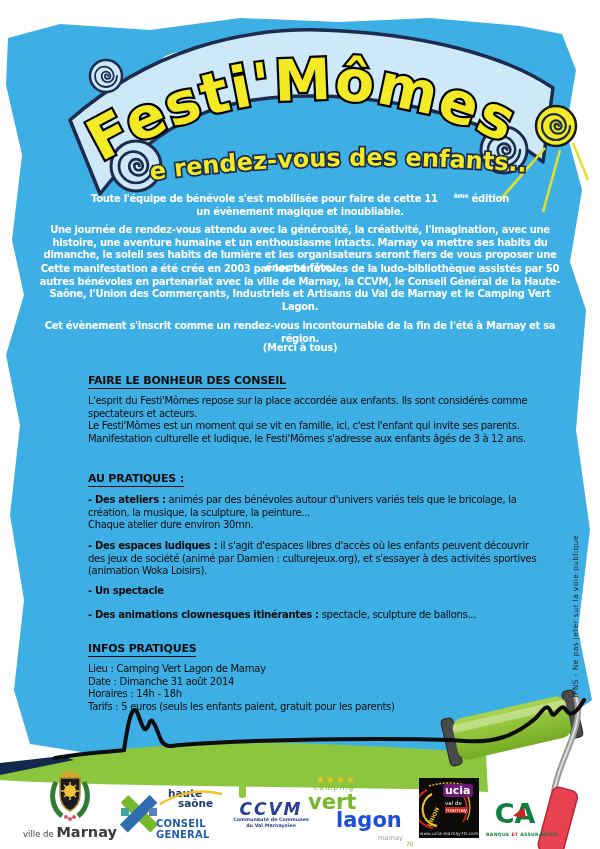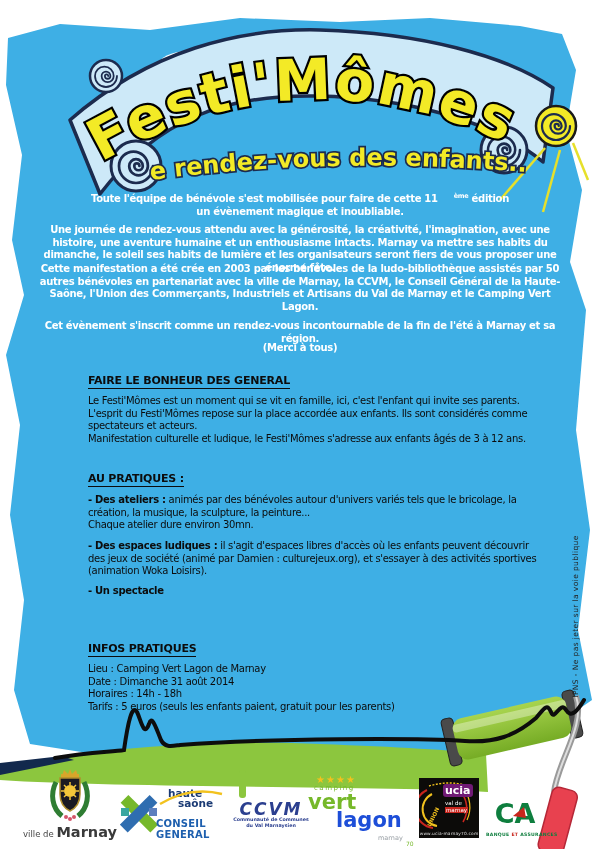--- a/index.html
+++ b/index.html
@@ -117,40 +117,43 @@
   <div class="wtxt" style="top:190px;">
     <span>Toute l'équipe de bénévole s'est mobilisée pour faire de cette 11</span><sup>ème</sup><span> édition</span><br>
     <span>un évènement magique et inoubliable.</span>
   </div>
   <div class="wtxt" style="top:224px;">Une journée de rendez-vous attendu avec la générosité, la créativité, l'imagination, avec une histoire, une aventure humaine et un enthousiasme intacts. Marnay va mettre ses habits du dimanche, le soleil ses habits de lumière et les organisateurs seront fiers de vous proposer une énorme fête.</div>
   <div class="wtxt" style="top:263px;">Cette manifestation a été crée en 2003 par les bénévoles de la ludo-bibliothèque assistés par 50 autres bénévoles en partenariat avec la ville de Marnay, la CCVM, le Conseil Général de la Haute-Saône, l'Union des Commerçants, Industriels et Artisans du Val de Marnay et le Camping Vert Lagon.</div>
   <div class="wtxt" style="top:320px;">Cet évènement s'inscrit comme un rendez-vous incontournable de la fin de l'été à Marnay et sa région.</div>
   <div class="wtxt" style="top:342px;">(Merci à tous)</div>
 
   <div class="heading" style="top:374px;">
-    <span>FAIRE LE BONHEUR DES GENERAL</span>
+    <span>FAIRE LE BONHEUR DES CONSEIL</span>
   </div>
   <div class="btxt" style="top:395px;">
+    <div>L'esprit du Festi'Mômes repose sur la place accordée aux enfants. Ils sont considérés comme spectateurs et acteurs.</div>
     <div>Le Festi'Mômes est un moment qui se vit en famille, ici, c'est l'enfant qui invite ses parents.</div>
-    <div>L'esprit du Festi'Mômes repose sur la place accordée aux enfants. Ils sont considérés comme spectateurs et acteurs.</div>
     <div>Manifestation culturelle et ludique, le Festi'Mômes s'adresse aux enfants âgés de 3 à 12 ans.</div>
   </div>
 
   <div class="heading" style="top:472px;">
     <span>AU PRATIQUES :</span>
   </div>
   <div class="btxt" style="top:494px;">
     <span class="lead">- Des ateliers :</span><span> animés par des bénévoles autour d'univers variés tels que le bricolage, la création, la musique, la sculpture, la peinture...</span>
     <div>Chaque atelier dure environ 30mn.</div>
   </div>
   <div class="btxt" style="top:540px;">
     <span class="lead">- Des espaces ludiques :</span><span> il s'agit d'espaces libres d'accès où les enfants peuvent découvrir des jeux de société (animé par Damien : culturejeux.org), et s'essayer à des activités sportives (animation Woka Loisirs).</span>
   </div>
   <div class="btxt" style="top:585px;">
     <span class="lead">- Un spectacle</span><span></span>
+  </div>
+  <div class="btxt" style="top:609px;">
+    <span class="lead">- Des animations clownesques itinérantes :</span><span> spectacle, sculpture de ballons...</span>
   </div>
 
   <div class="heading" style="top:642px;">
     <span>INFOS PRATIQUES</span>
   </div>
   <div class="btxtinfos btxt" style="top:663px;">
     <div>Lieu : Camping Vert Lagon de Marnay</div>
     <div>Date : Dimanche 31 août 2014</div>
     <div>Horaires : 14h - 18h</div>
     <div>Tarifs : 5 euros (seuls les enfants paient, gratuit pour les parents)</div>

